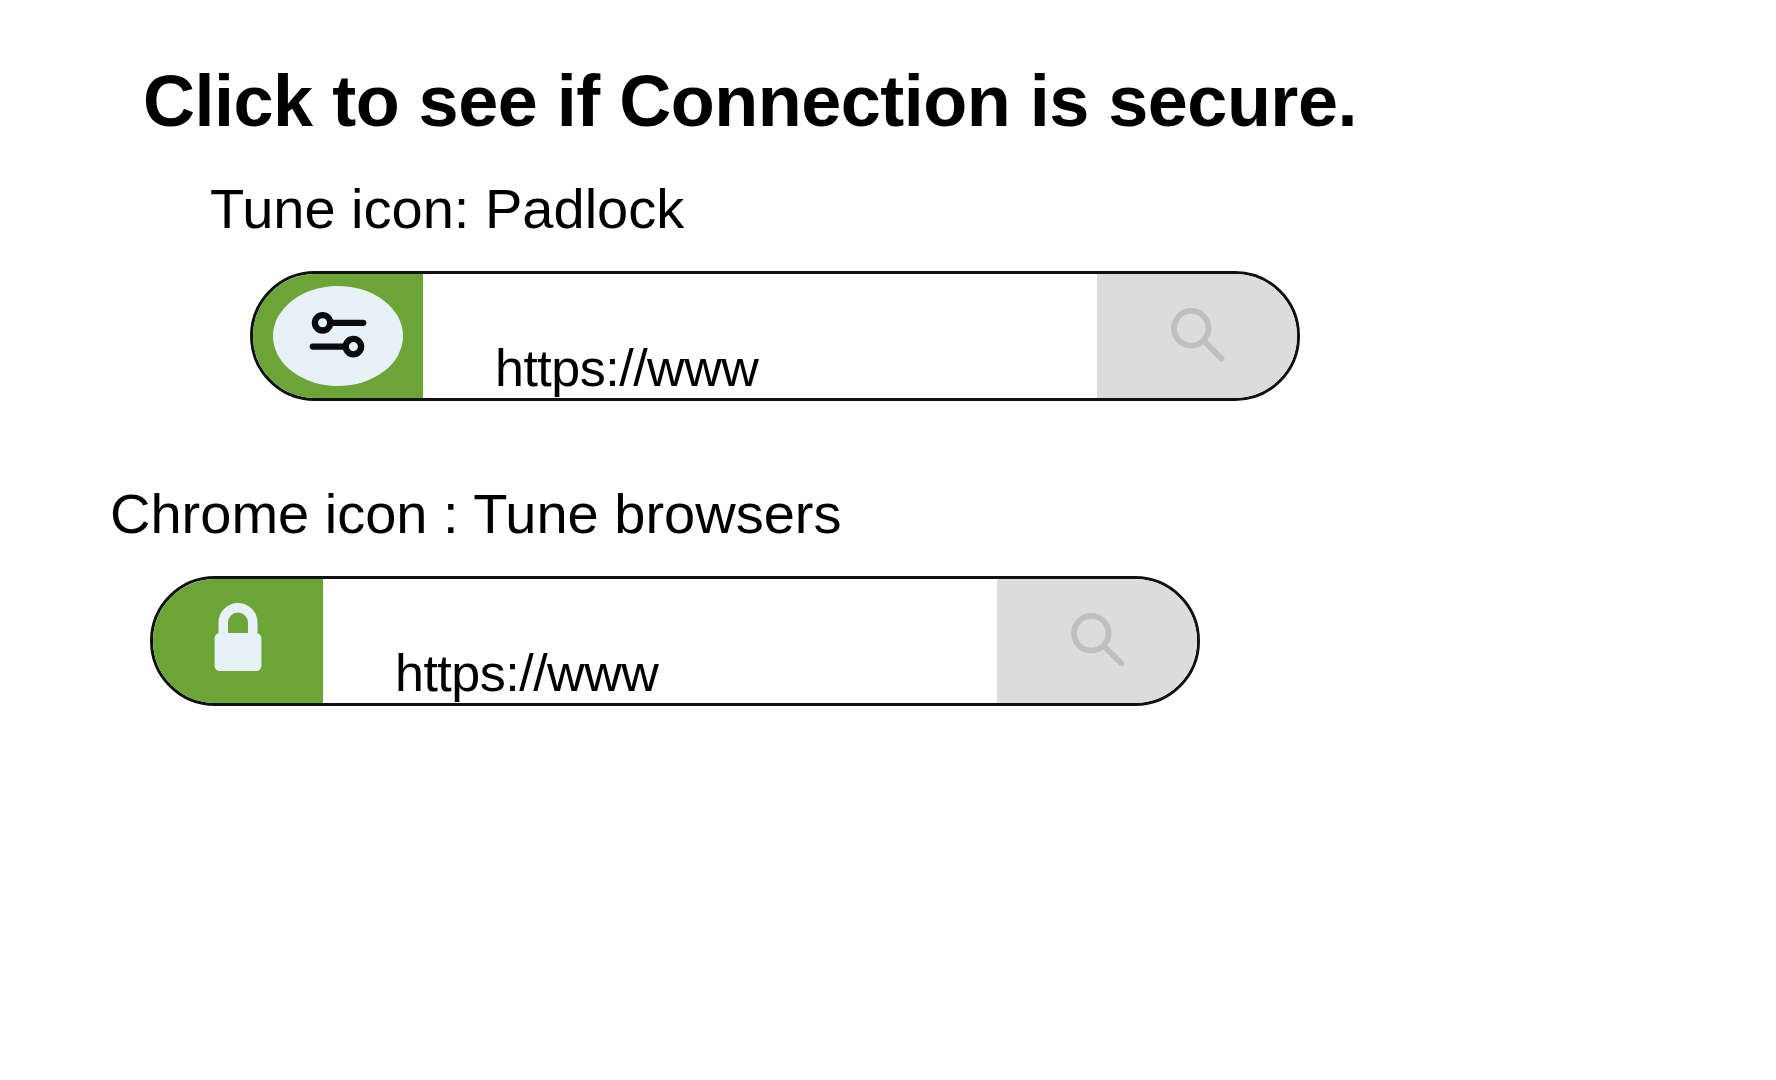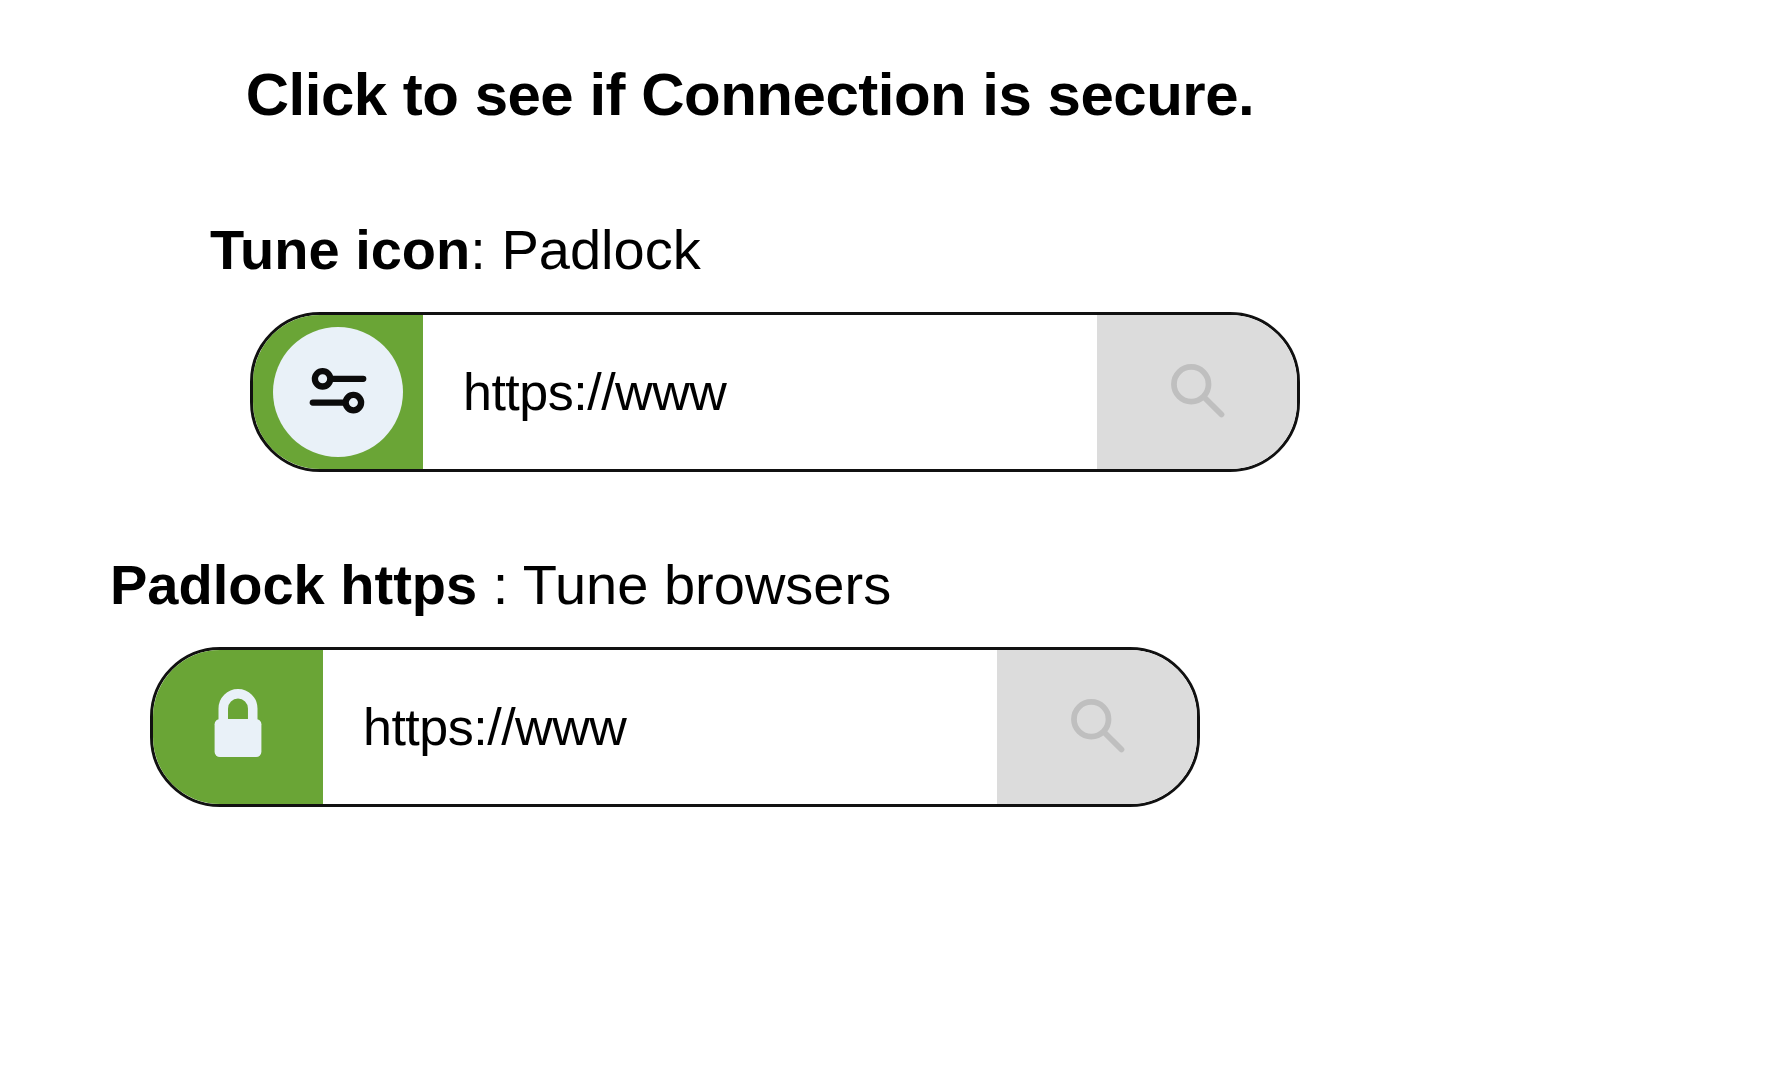--- a/index.html
+++ b/index.html
@@ -9,49 +9,50 @@
       width: 1776px;
       height: 1080px;
       position: relative;
       padding-top: 60px;
     }
     .wrap {
       width: 1420px;
       margin-left: 80px;
     }
     .title {
-      font-size: 60px;
+      font-size: 72px;
       font-weight: 800;
       color: #000;
       letter-spacing: -0.5px;
-      margin-bottom: 88px;
+      margin-bottom: 34px;
       text-align: center;
       width: 1340px;
     }
     .section-label {
       font-size: 56px;
       color: #000;
       margin-bottom: 30px;
     }
-    .section-label .bold { font-weight: 700; }
+    .section-label .bold { font-weight: 400; }
     .section-label .reg  { font-weight: 400; }
     .sec1 { margin-left: 130px; margin-bottom: 80px; }
     .sec2 { margin-left: 30px;  margin-bottom: 80px; }
 
     .address-bar {
       width: 1050px;
-      height: 160px;
+      height: 130px;
       border: 3px solid #111;
       border-radius: 70px;
       background: #fff;
       display: flex;
-      align-items: center;
+      align-items: flex-end;
       overflow: hidden;
       margin-left: 40px;
       position: relative;
+      gap: 32px;
     }
 
     .badge {
       width: 170px;
       height: 100%;
       background: #6aa536;
       display: flex;
       align-items: center;
       justify-content: center;
       position: relative;
@@ -117,21 +118,21 @@
             <circle cx="42" cy="42" r="24" fill="none" stroke="#bfbfbf" stroke-width="8"></circle>
             <line x1="60" y1="60" x2="84" y2="84" stroke="#bfbfbf" stroke-width="8" stroke-linecap="round"></line>
           </svg>
         </span>
       </div>
     </div>
   </div>
 
   <div class="sec2">
     <div class="section-label">
-      <span class="bold">Padlock https </span><span class="reg">: </span><span class="reg">Tune browsers</span>
+      <span class="bold">Chrome icon </span><span class="reg">: </span><span class="reg">Tune browsers</span>
     </div>
     <div class="address-bar">
       <div class="badge">
         <span>
           <svg class="lock-svg" viewBox="0 0 70 90">
             <path d="M18 38 v-12 a17 17 0 0 1 34 0 v12" fill="none" stroke="#e9f1f8" stroke-width="11" stroke-linecap="round"></path>
             <rect x="8" y="38" width="54" height="44" rx="6" fill="#e9f1f8"></rect>
           </svg>
         </span>
       </div>

